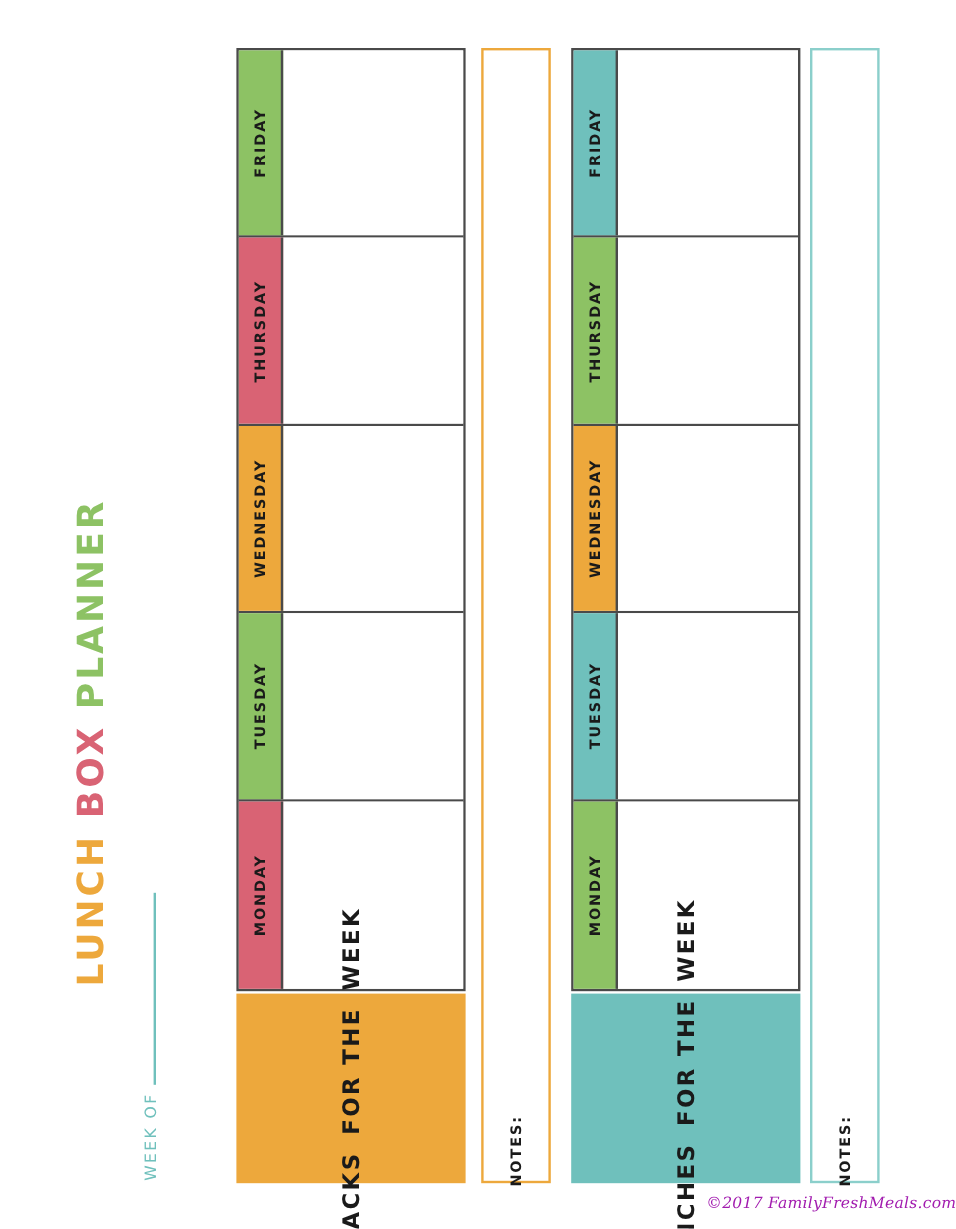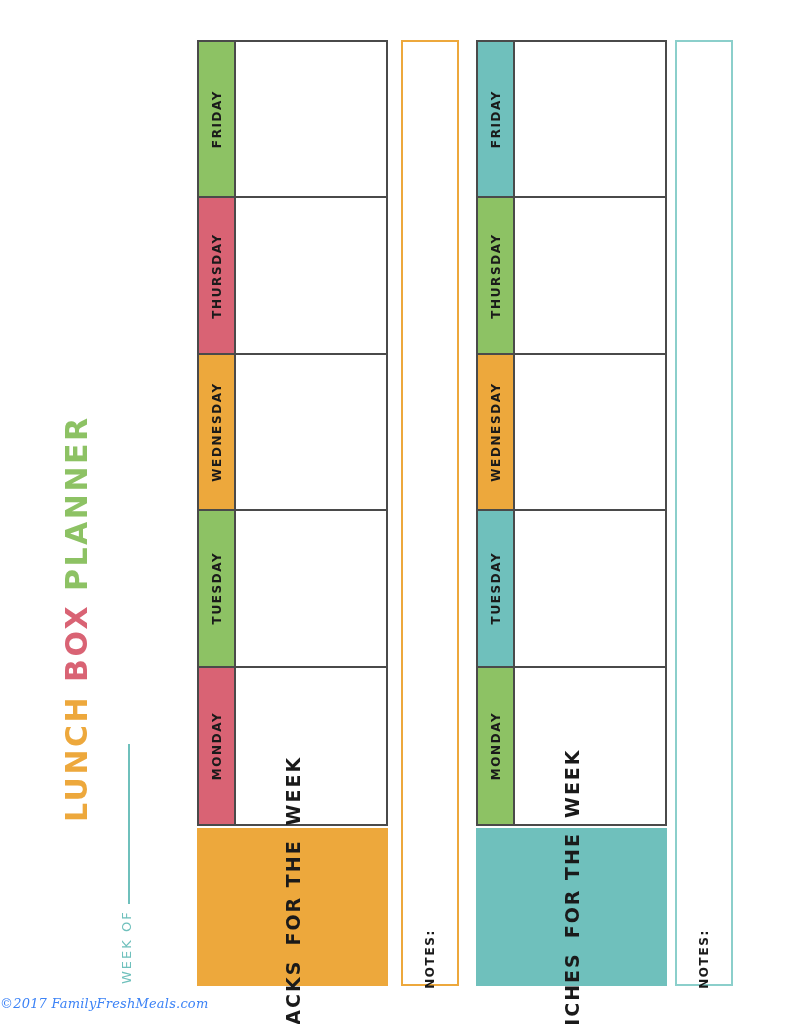--- a/index.html
+++ b/index.html
@@ -171,25 +171,25 @@
     color: #1a1a1a;
     white-space: nowrap;
   }
 
   
   #footer {
     position: absolute;
     left: 0;
     top: 996px;
     width: 797px;
-    text-align: left;
+    text-align: right;
     font-family: "DejaVu Serif", serif;
     font-style: italic;
     font-size: 13px;
-    color: #3b82f6;
+    color: #a21caf;
     letter-spacing: 0.2px;
   }
 </style>
 </head>
 <body>
 
 <div id="page">
 
   <div id="title-block">
     <div id="planner-title">

